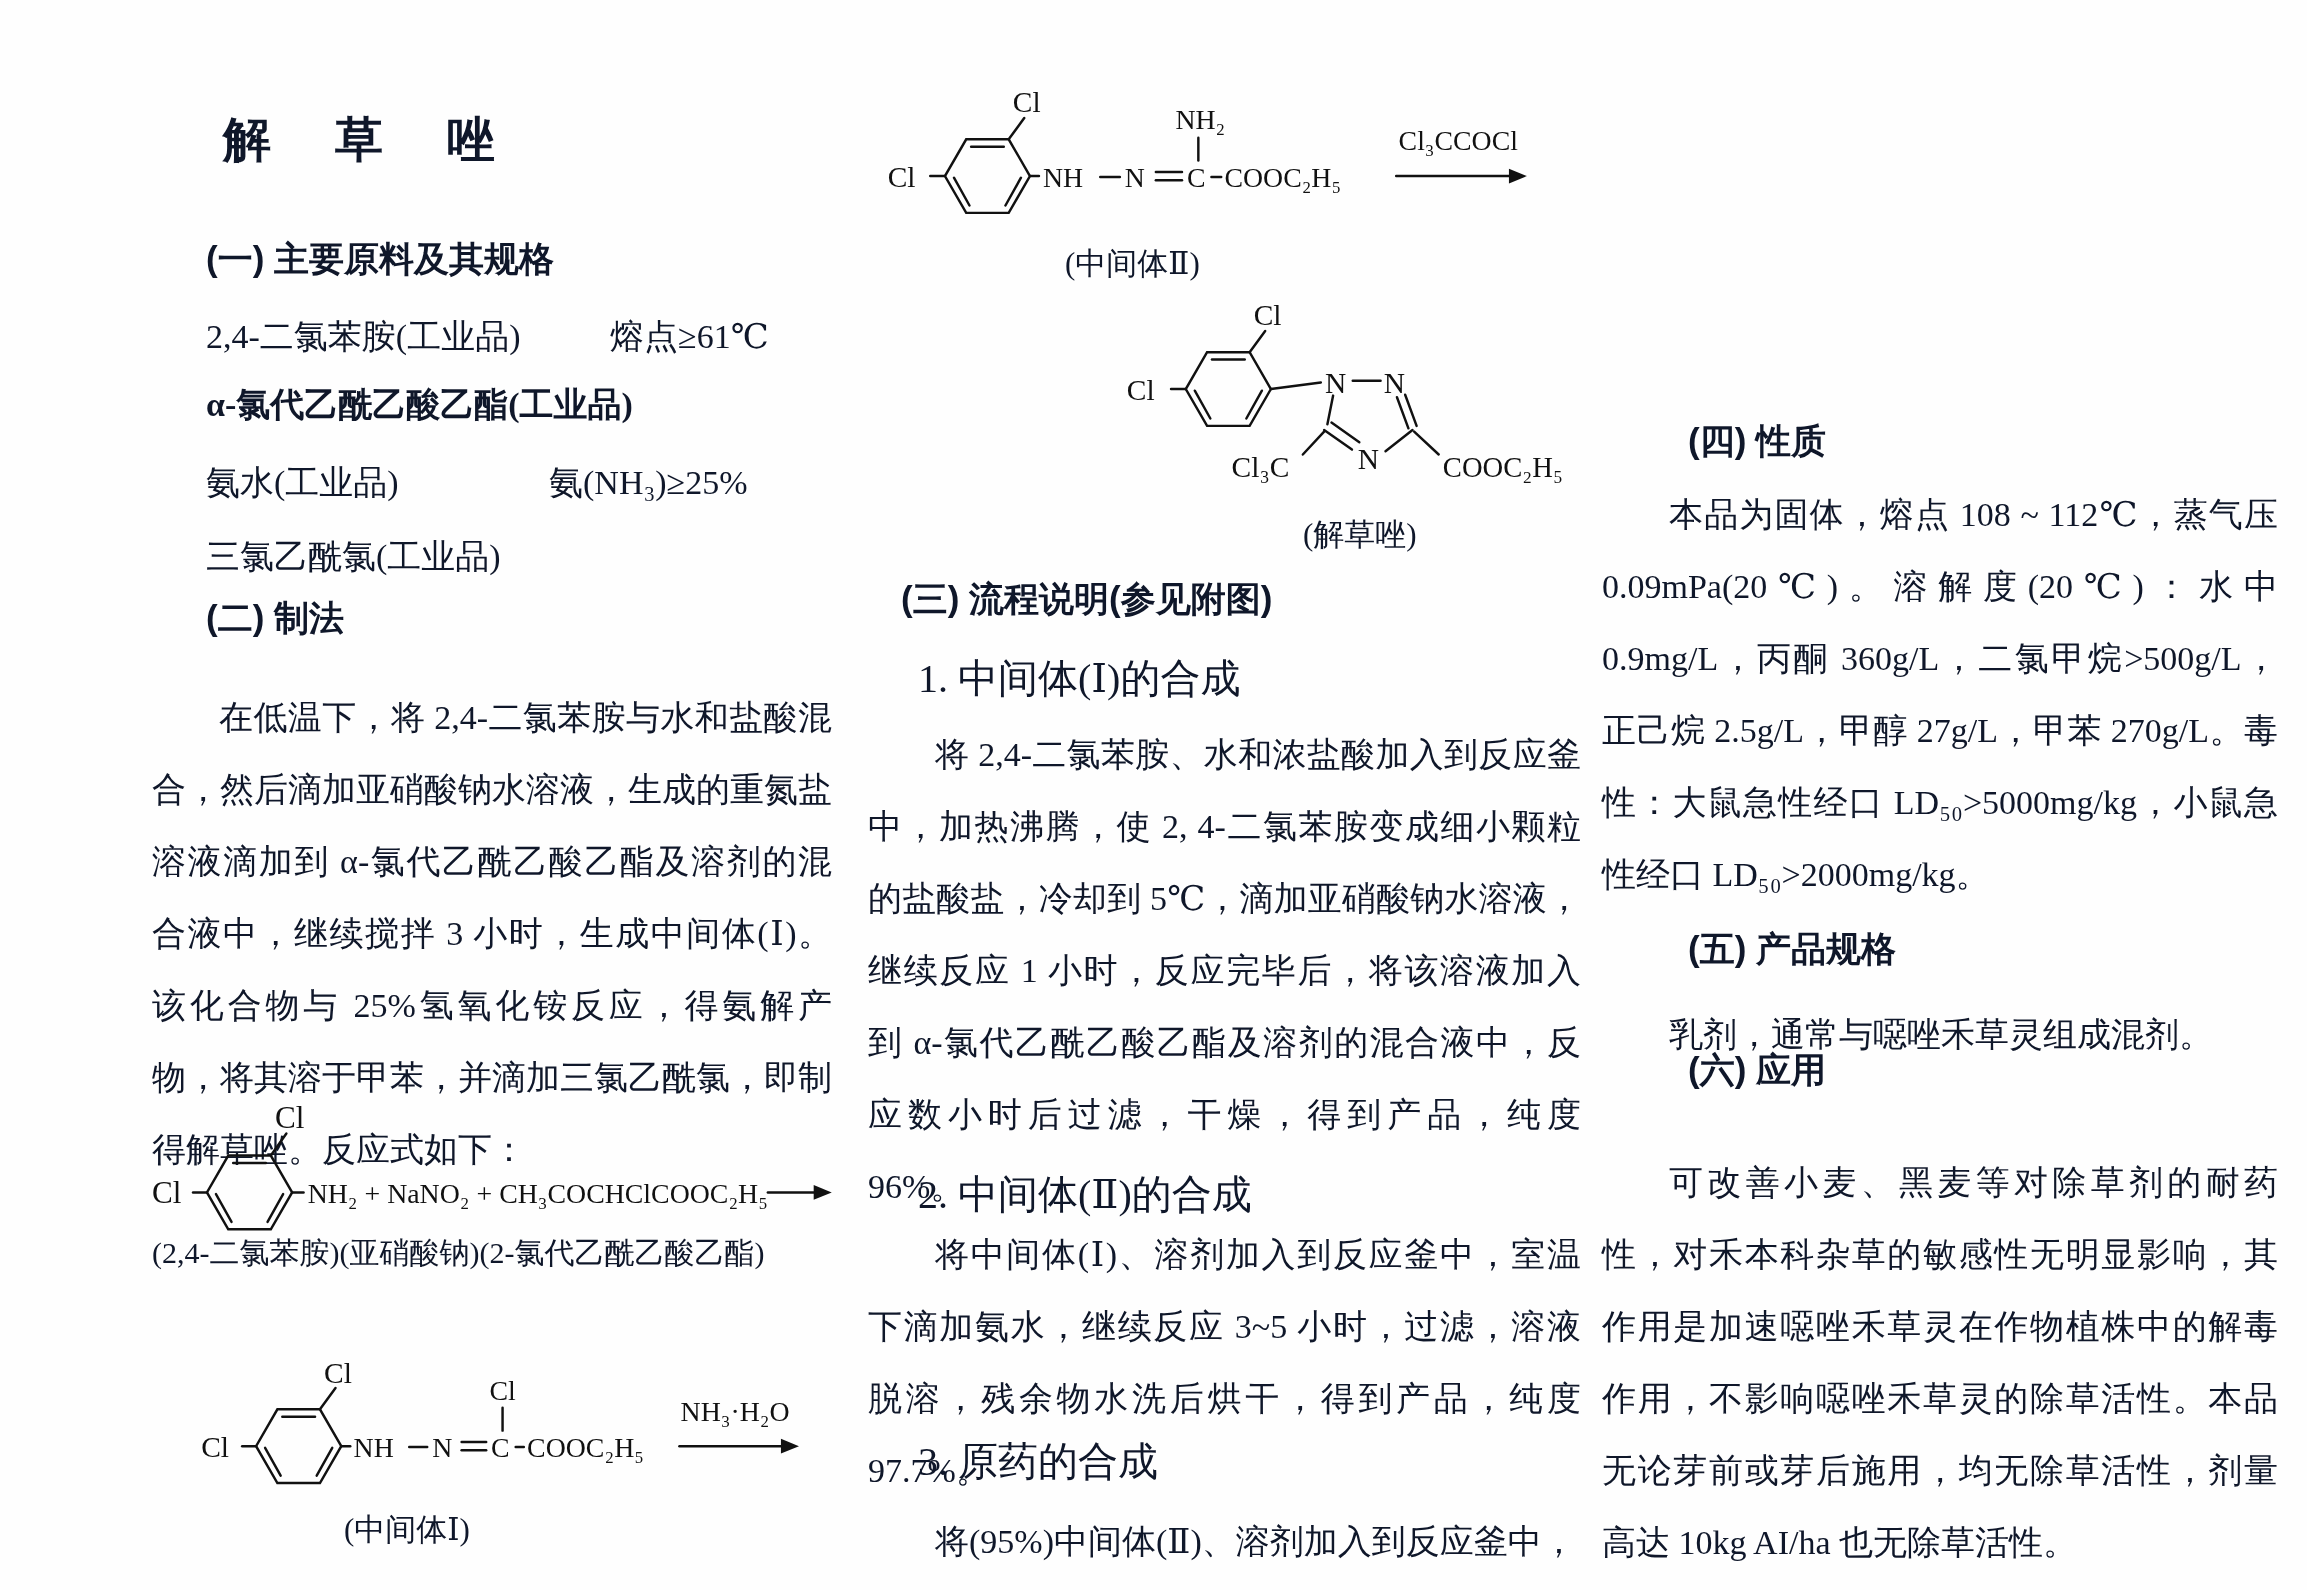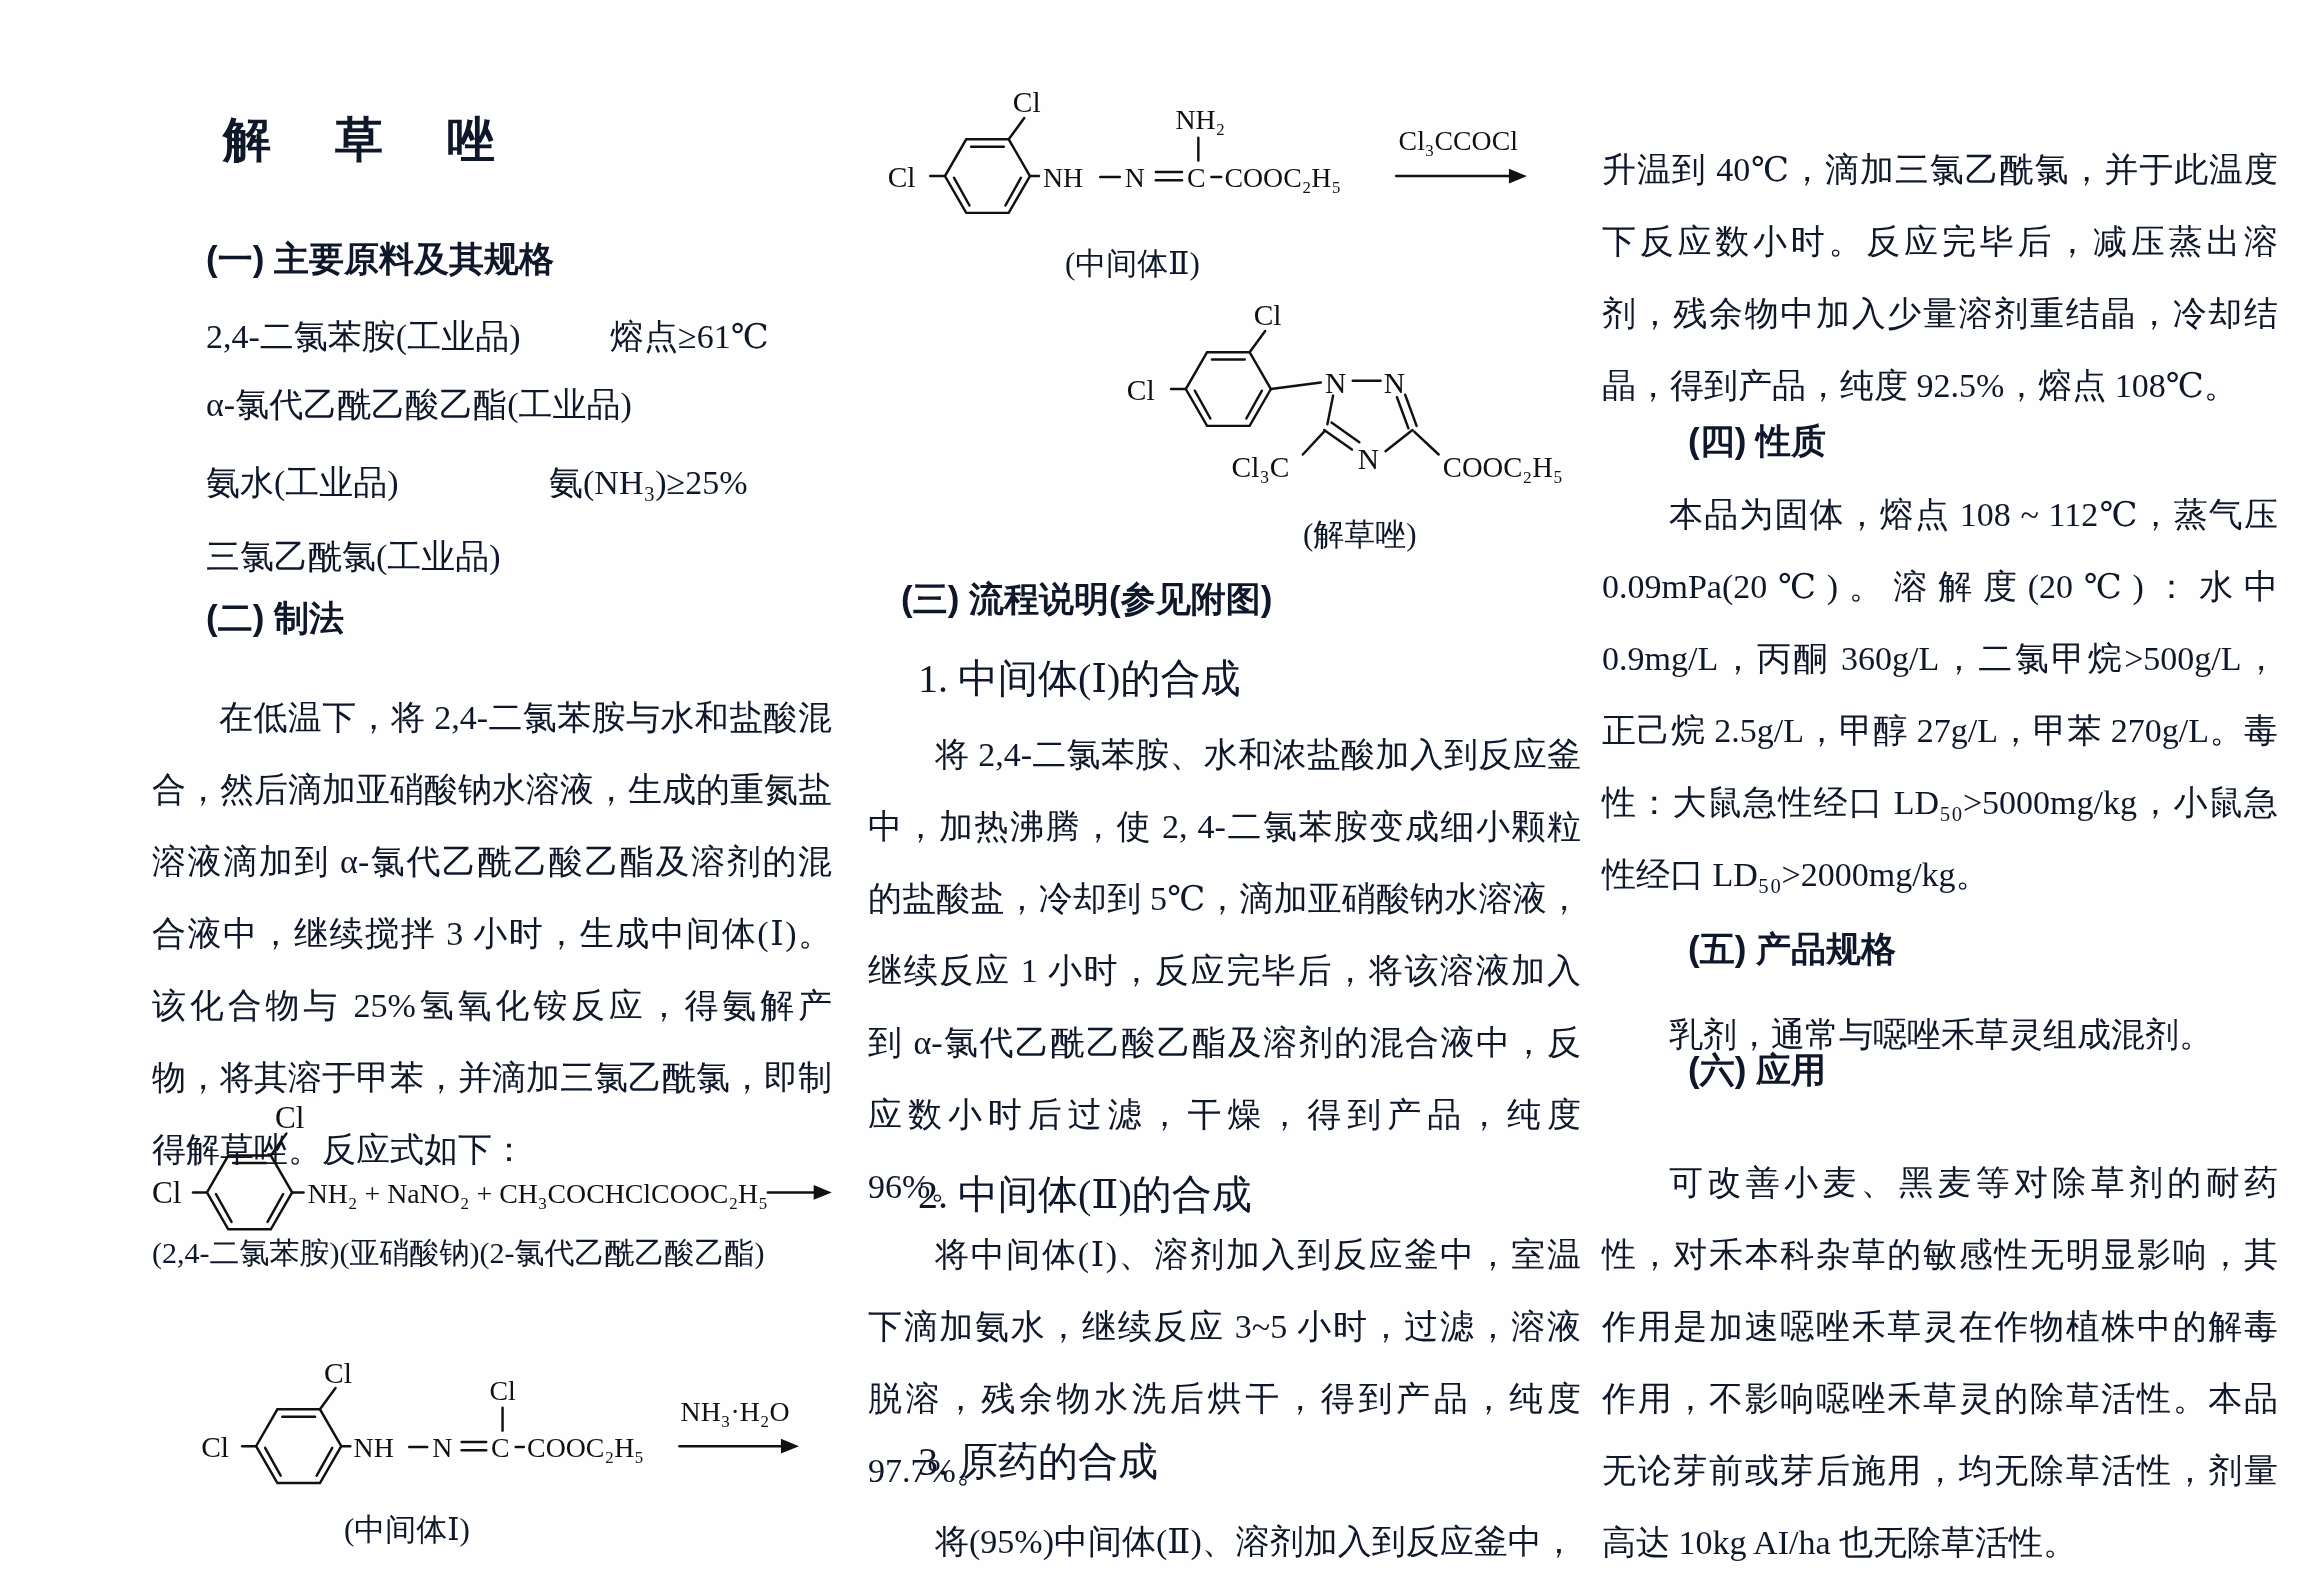--- a/index.html
+++ b/index.html
@@ -42,21 +42,21 @@
 
   <div class="abs doc-title" style="left:223px;top:108px;">解草唑</div>
 
   <div class="abs heading" style="left:206px;top:236px;">(一) 主要原料及其规格</div>
 
   <div>
     <div class="ing-row" style="left:152px;top:314px;width:688px;">
       <span class="ing-name">2,4-二氯苯胺(工业品)</span>
       <span class="ing-val val-a">熔点≥61℃</span>
     </div>
-    <div class="ing-row" style="left:152px;top:382px;width:688px;">
+    <div class="ing-row" style="left:152px;top:382px;width:688px;font-weight:bold;">
       <span class="ing-name">α-氯代乙酰乙酸乙酯(工业品)</span>
       <span class="ing-val val-a"></span>
     </div>
     <div class="ing-row" style="left:152px;top:460px;width:688px;">
       <span class="ing-name">氨水(工业品)</span>
       <span class="ing-val val-b">氨(NH₃)≥25%</span>
     </div>
     <div class="ing-row" style="left:152px;top:534px;width:688px;">
       <span class="ing-name">三氯乙酰氯(工业品)</span>
       <span class="ing-val val-a"></span>
@@ -166,21 +166,20 @@
 
   <div class="abs subhead" style="left:918px;top:651px;">1. 中间体(Ⅰ)的合成</div>
   <div class="abs para indent" style="left:868px;top:719px;width:713px;">将 2,4-二氯苯胺、水和浓盐酸加入到反应釜中，加热沸腾，使 2, 4-二氯苯胺变成细小颗粒的盐酸盐，冷却到 5℃，滴加亚硝酸钠水溶液，继续反应 1 小时，反应完毕后，将该溶液加入到 α-氯代乙酰乙酸乙酯及溶剂的混合液中，反应数小时后过滤，干燥，得到产品，纯度 96%。</div>
 
   <div class="abs subhead" style="left:918px;top:1147px;margin-top:20px;">2. 中间体(Ⅱ)的合成</div>
   <div class="abs para indent" style="left:868px;top:1219px;width:713px;">将中间体(Ⅰ)、溶剂加入到反应釜中，室温下滴加氨水，继续反应 3~5 小时，过滤，溶液脱溶，残余物水洗后烘干，得到产品，纯度 97.7%。</div>
 
   <div class="abs subhead" style="left:918px;top:1434px;">3. 原药的合成</div>
   <div class="abs para indent" style="left:868px;top:1506px;width:713px;">将(95%)中间体(Ⅱ)、溶剂加入到反应釜中，</div>
 
-  <div class="abs para" style="left:1602px;top:134px;width:676px;">升温到 40℃，滴加三氯乙酰氯，并于此温度下反应数小时。反应完毕后，减压蒸出溶剂，残余物中加入少量溶剂重结晶，冷却结晶，得到产品，纯度 92.5%，熔点 108℃。</div>
 
   <div class="abs heading" style="left:1688px;top:418px;">(四) 性质</div>
   <div class="abs para indent" style="left:1602px;top:479px;width:676px;">本品为固体，熔点 108 ~ 112℃，蒸气压 0.09mPa(20℃)。溶解度(20℃)：水中 0.9mg/L，丙酮 360g/L，二氯甲烷&gt;500g/L，正己烷 2.5g/L，甲醇 27g/L，甲苯 270g/L。毒性：大鼠急性经口 LD₅₀&gt;5000mg/kg，小鼠急性经口 LD₅₀&gt;2000mg/kg。</div>
 
   <div class="abs heading" style="left:1688px;top:926px;">(五) 产品规格</div>
   <div class="abs para indent" style="left:1602px;top:999px;width:676px;">乳剂，通常与噁唑禾草灵组成混剂。</div>
 
   <div class="abs heading" style="left:1688px;top:1047px;">(六) 应用</div>
   <div class="abs para indent" style="left:1602px;top:1147px;width:676px;">可改善小麦、黑麦等对除草剂的耐药性，对禾本科杂草的敏感性无明显影响，其作用是加速噁唑禾草灵在作物植株中的解毒作用，不影响噁唑禾草灵的除草活性。本品无论芽前或芽后施用，均无除草活性，剂量高达 10kg AI/ha 也无除草活性。</div>
 

